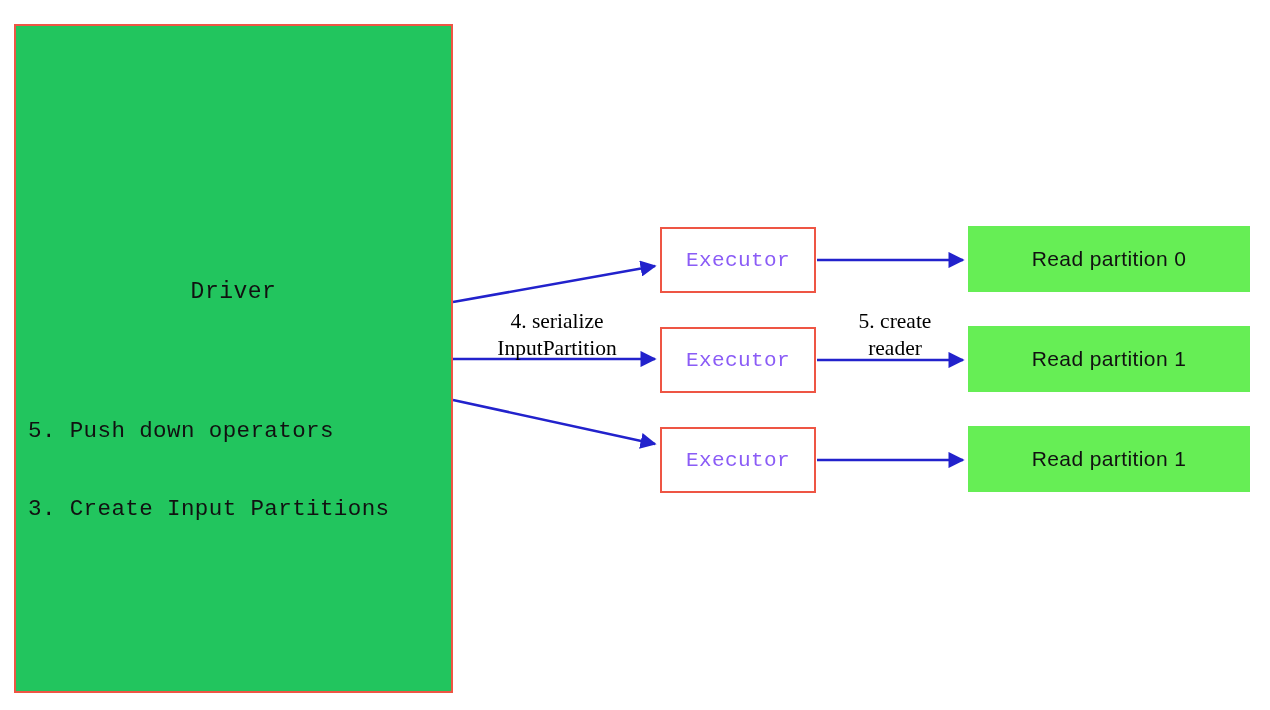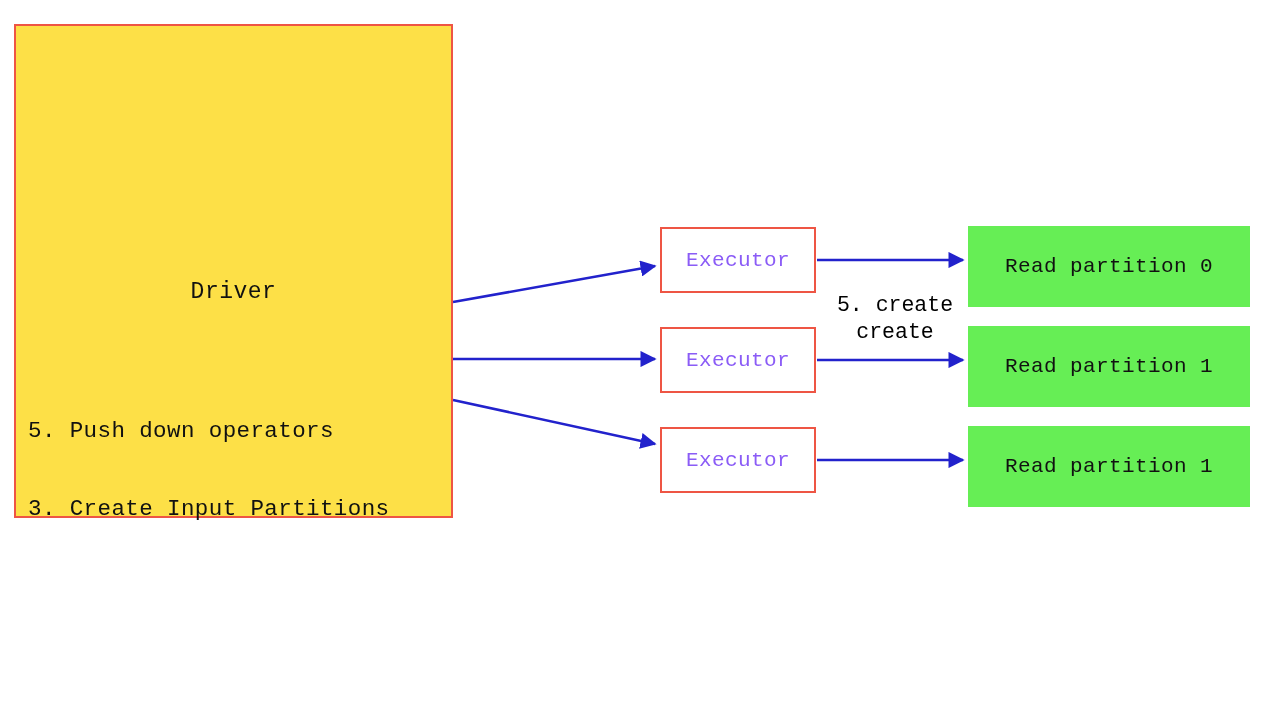--- a/index.html
+++ b/index.html
@@ -28,23 +28,23 @@
     box-sizing: border-box;
     display: flex;
     flex-direction: column;
     justify-content: center;
     align-items: center;
   }
   .driver-box {
     left: 14px;
     top: 24px;
     width: 439px;
-    height: 494px;
+    height: 669px;
     border: 2px solid #ee5544;
-    background: #fde047;
+    background: #22c55e;
     display: block;
   }
   .driver-title {
     position: absolute;
     left: 0;
     right: 0;
     top: 253px;
     text-align: center;
     font-family: "Liberation Mono", "DejaVu Sans Mono", monospace;
     font-size: 23px;
@@ -69,24 +69,24 @@
     height: 66px;
     border: 2px solid #ee5544;
     background: #ffffff;
     font-family: "Liberation Mono", "DejaVu Sans Mono", monospace;
     font-size: 21px;
     color: #8b5cf6;
     letter-spacing: 0.4px;
   }
   .partition-box {
     width: 282px;
-    height: 81px;
+    height: 66px;
     border: none;
     background: #66ee55;
-    font-family: Liberation Mono, monospace;
+    font-family: Liberation Sans, sans-serif;
     font-size: 21px;
     color: #111111;
     letter-spacing: 0.4px;
   }
   .exec-0 { left: 660px; top: 227px; }
   .exec-1 { left: 660px; top: 327px; }
   .exec-2 { left: 660px; top: 427px; }
   .part-0 { left: 968px; top: 226px; }
   .part-1 { left: 968px; top: 326px; }
   .part-2 { left: 968px; top: 426px; }
@@ -100,23 +100,22 @@
     text-align: center;
     white-space: nowrap;
   }
   .label-serialize {
     left: 463px;
     top: 308px;
     width: 188px;
   }
   .label-create {
     left: 833px;
-    top: 292px;
+    top: 308px;
     width: 124px;
-    font-family: Liberation Mono, monospace;
   }
 </style>
 </head>
 <body>
 
 <div id="canvas">
 
   <svg id="edges" viewBox="0 0 1270 710" width="1270" height="710">
     <defs>
       <marker id="arrowblue" viewBox="0 0 10 10" refX="9" refY="5" markerWidth="6.2" markerHeight="6.2" orient="auto-start-reverse">
@@ -145,20 +144,22 @@
 
   <div class="node executor-box exec-0">Executor</div>
   <div class="node executor-box exec-1">Executor</div>
   <div class="node executor-box exec-2">Executor</div>
 
   <div class="node partition-box part-0">Read partition 0</div>
   <div class="node partition-box part-1">Read partition 1</div>
   <div class="node partition-box part-2">Read partition 1</div>
 
   <div class="edge-label label-serialize">
+    <div>4. serialize</div>
+    <div>InputPartition</div>
   </div>
 
   <div class="edge-label label-create">
     <div>5. create</div>
-    <div>create</div>
+    <div>reader</div>
   </div>
 
 </div>
 
 </body></html>

